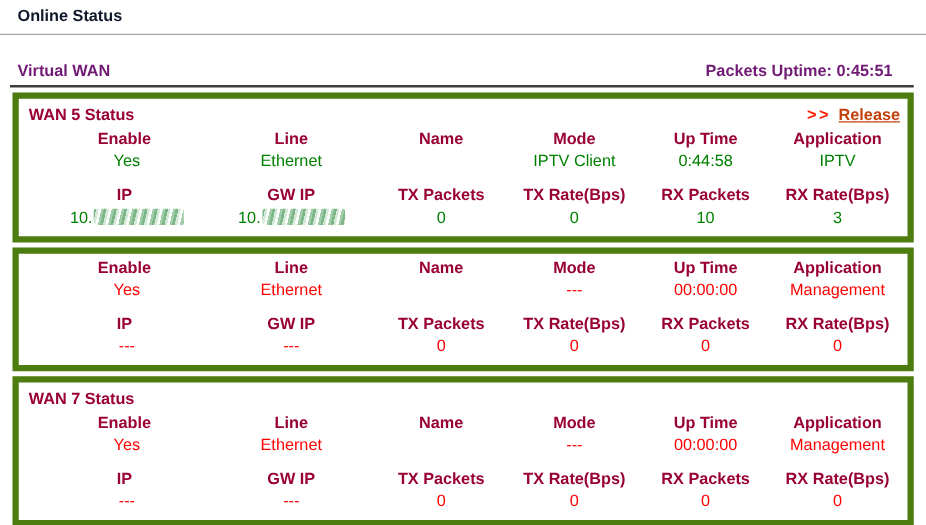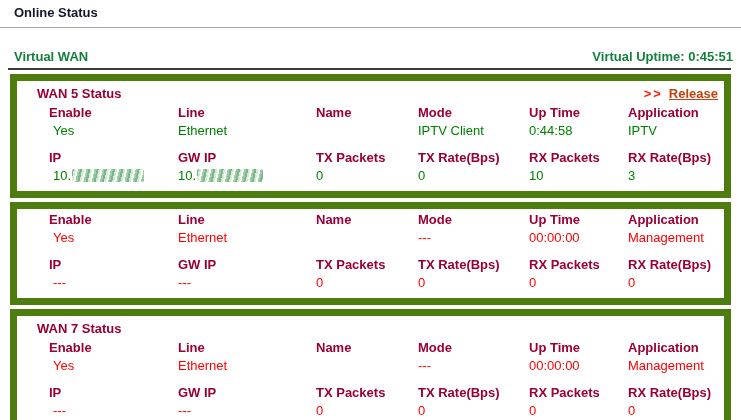--- a/index.html
+++ b/index.html
@@ -9,40 +9,40 @@
     font-size:13px;color:#000;
   }
   .page-title{
     margin:5px 0 0 14px;color:#0f172a;font-weight:bold;
   }
   .rule1{
     border:0;border-top:1px solid #a9a9a9;margin:7px 0 0 0;height:0;
   }
   .section-row{
     display:flex;justify-content:space-between;align-items:flex-end;
-    margin:21px 8px 0 14px;color:#15803d;font-weight:bold;
+    margin:21px 27px 0 14px;color:#701a75;font-weight:bold;
   }
   .rule2{
     height:2px;background:#3c3c3c;margin:4px 10px 0 8px;
   }
   .panel{
-    margin:4px 10px 0 10px;border:7px solid #4d7c0f;
-    padding:2px 0 6px 16px;background:#ffffff;
+    margin:4px 10px 0 10px;border:5px solid #4d7c0f;
+    padding:2px 0 6px 4px;background:#ffffff;
   }
   .bhead{
     display:flex;justify-content:space-between;align-items:center;
     height:21px;padding:0 6px 0 4px;color:#990033;font-weight:bold;
   }
   .release{white-space:nowrap;}
   .release .arrows{color:#ff1a00;font-weight:bold;letter-spacing:2px;margin-right:6px;}
   .release .rel-link{color:#c2410c;font-weight:bold;text-decoration:underline;cursor:pointer;}
   .row{
     display:grid;
     grid-template-columns:129px 138px 102px 111px 99px 1fr;
-    padding-left:16px;height:18px;line-height:18px;white-space:nowrap;
+    padding-left:16px;height:18px;line-height:18px;white-space:nowrap;text-align:center;
   }
   .hdr-row span{color:#990033;font-weight:bold;}
   .row.gap{margin-top:9px;}
   .val-row > span:first-child{padding-left:4px;}
   .status-green .val-row{color:#008000;}
   .status-red .val-row{color:#ff0000;}
   .scribble{
     display:inline-block;width:72px;height:13px;margin-left:1px;
     vertical-align:-2px;border-radius:2px;
     background:
@@ -56,21 +56,21 @@
   .scribble.gw{width:66px;}
 </style>
 </head>
 <body>
 
 <div class="page-title">Online Status</div>
 <hr class="rule1">
 
 <div class="section-row">
   <span>Virtual WAN</span>
-  <span>Virtual Uptime: 0:45:51</span>
+  <span>Packets Uptime: 0:45:51</span>
 </div>
 <div class="rule2"></div>
 
 <div class="panel status-green">
   <div class="bhead">
     <span>WAN 5 Status</span>
     <span class="release">
       <span class="arrows">&gt;&gt;</span><span class="rel-link">Release</span>
     </span>
   </div>

